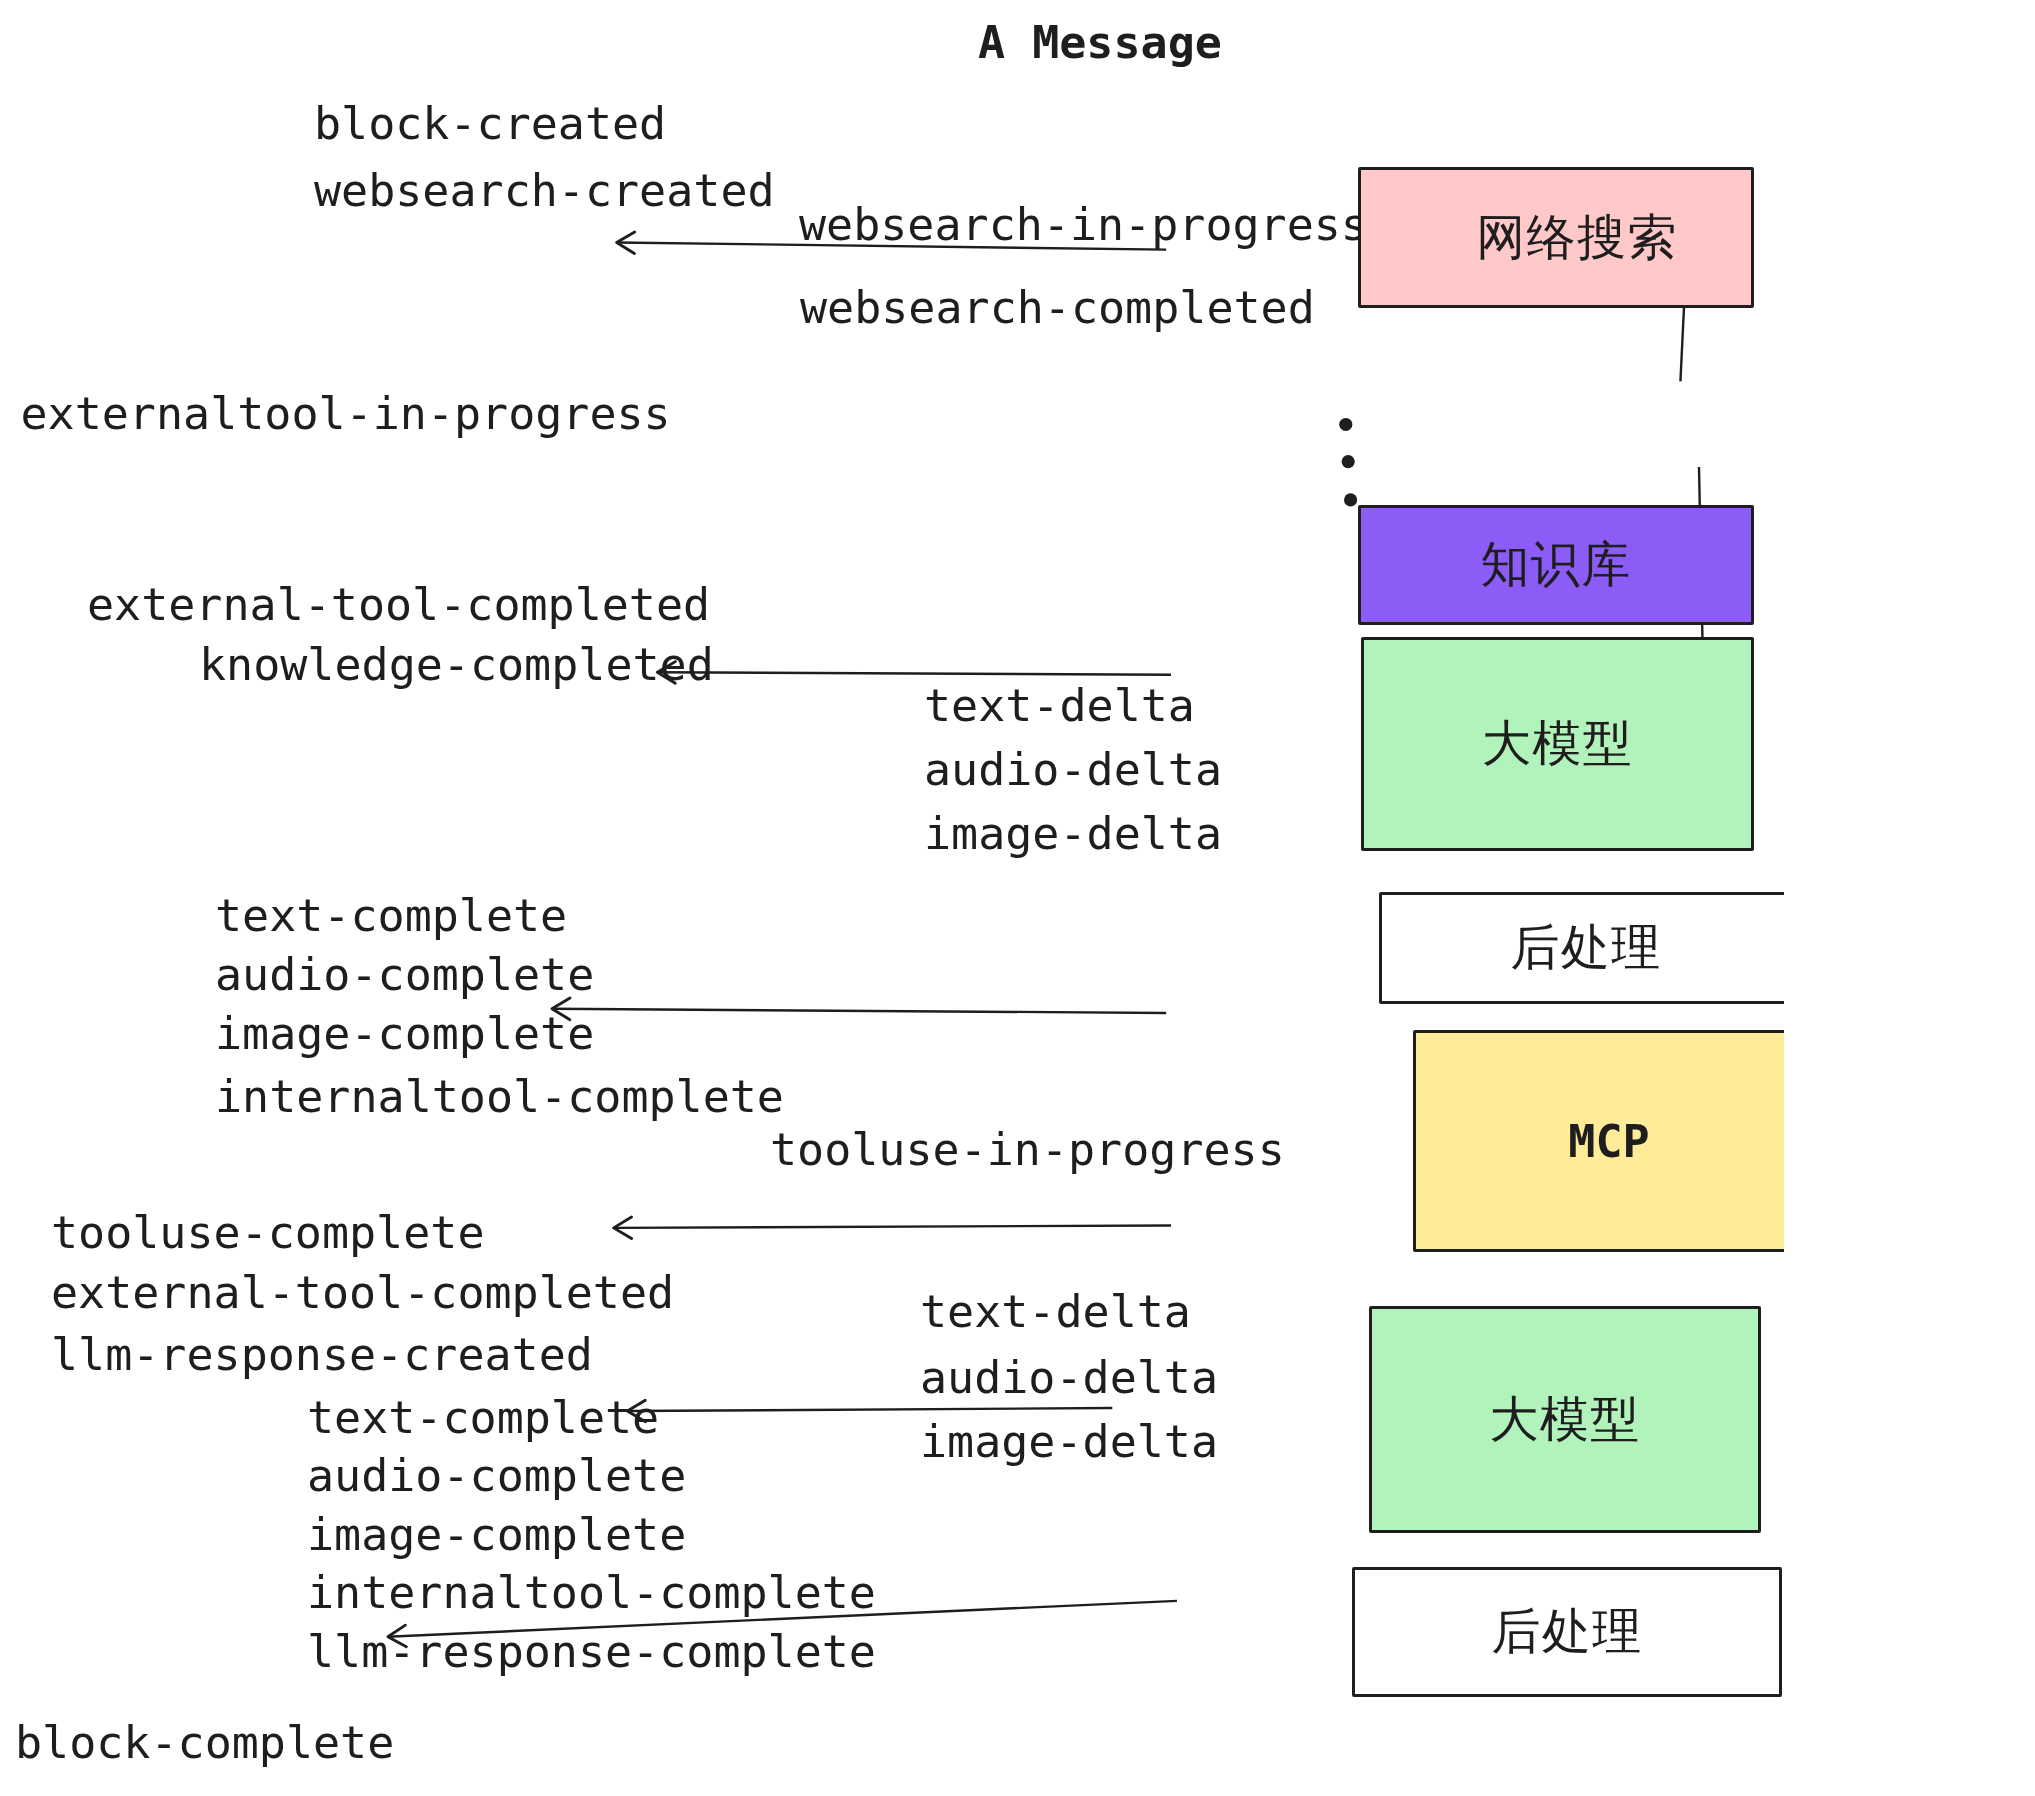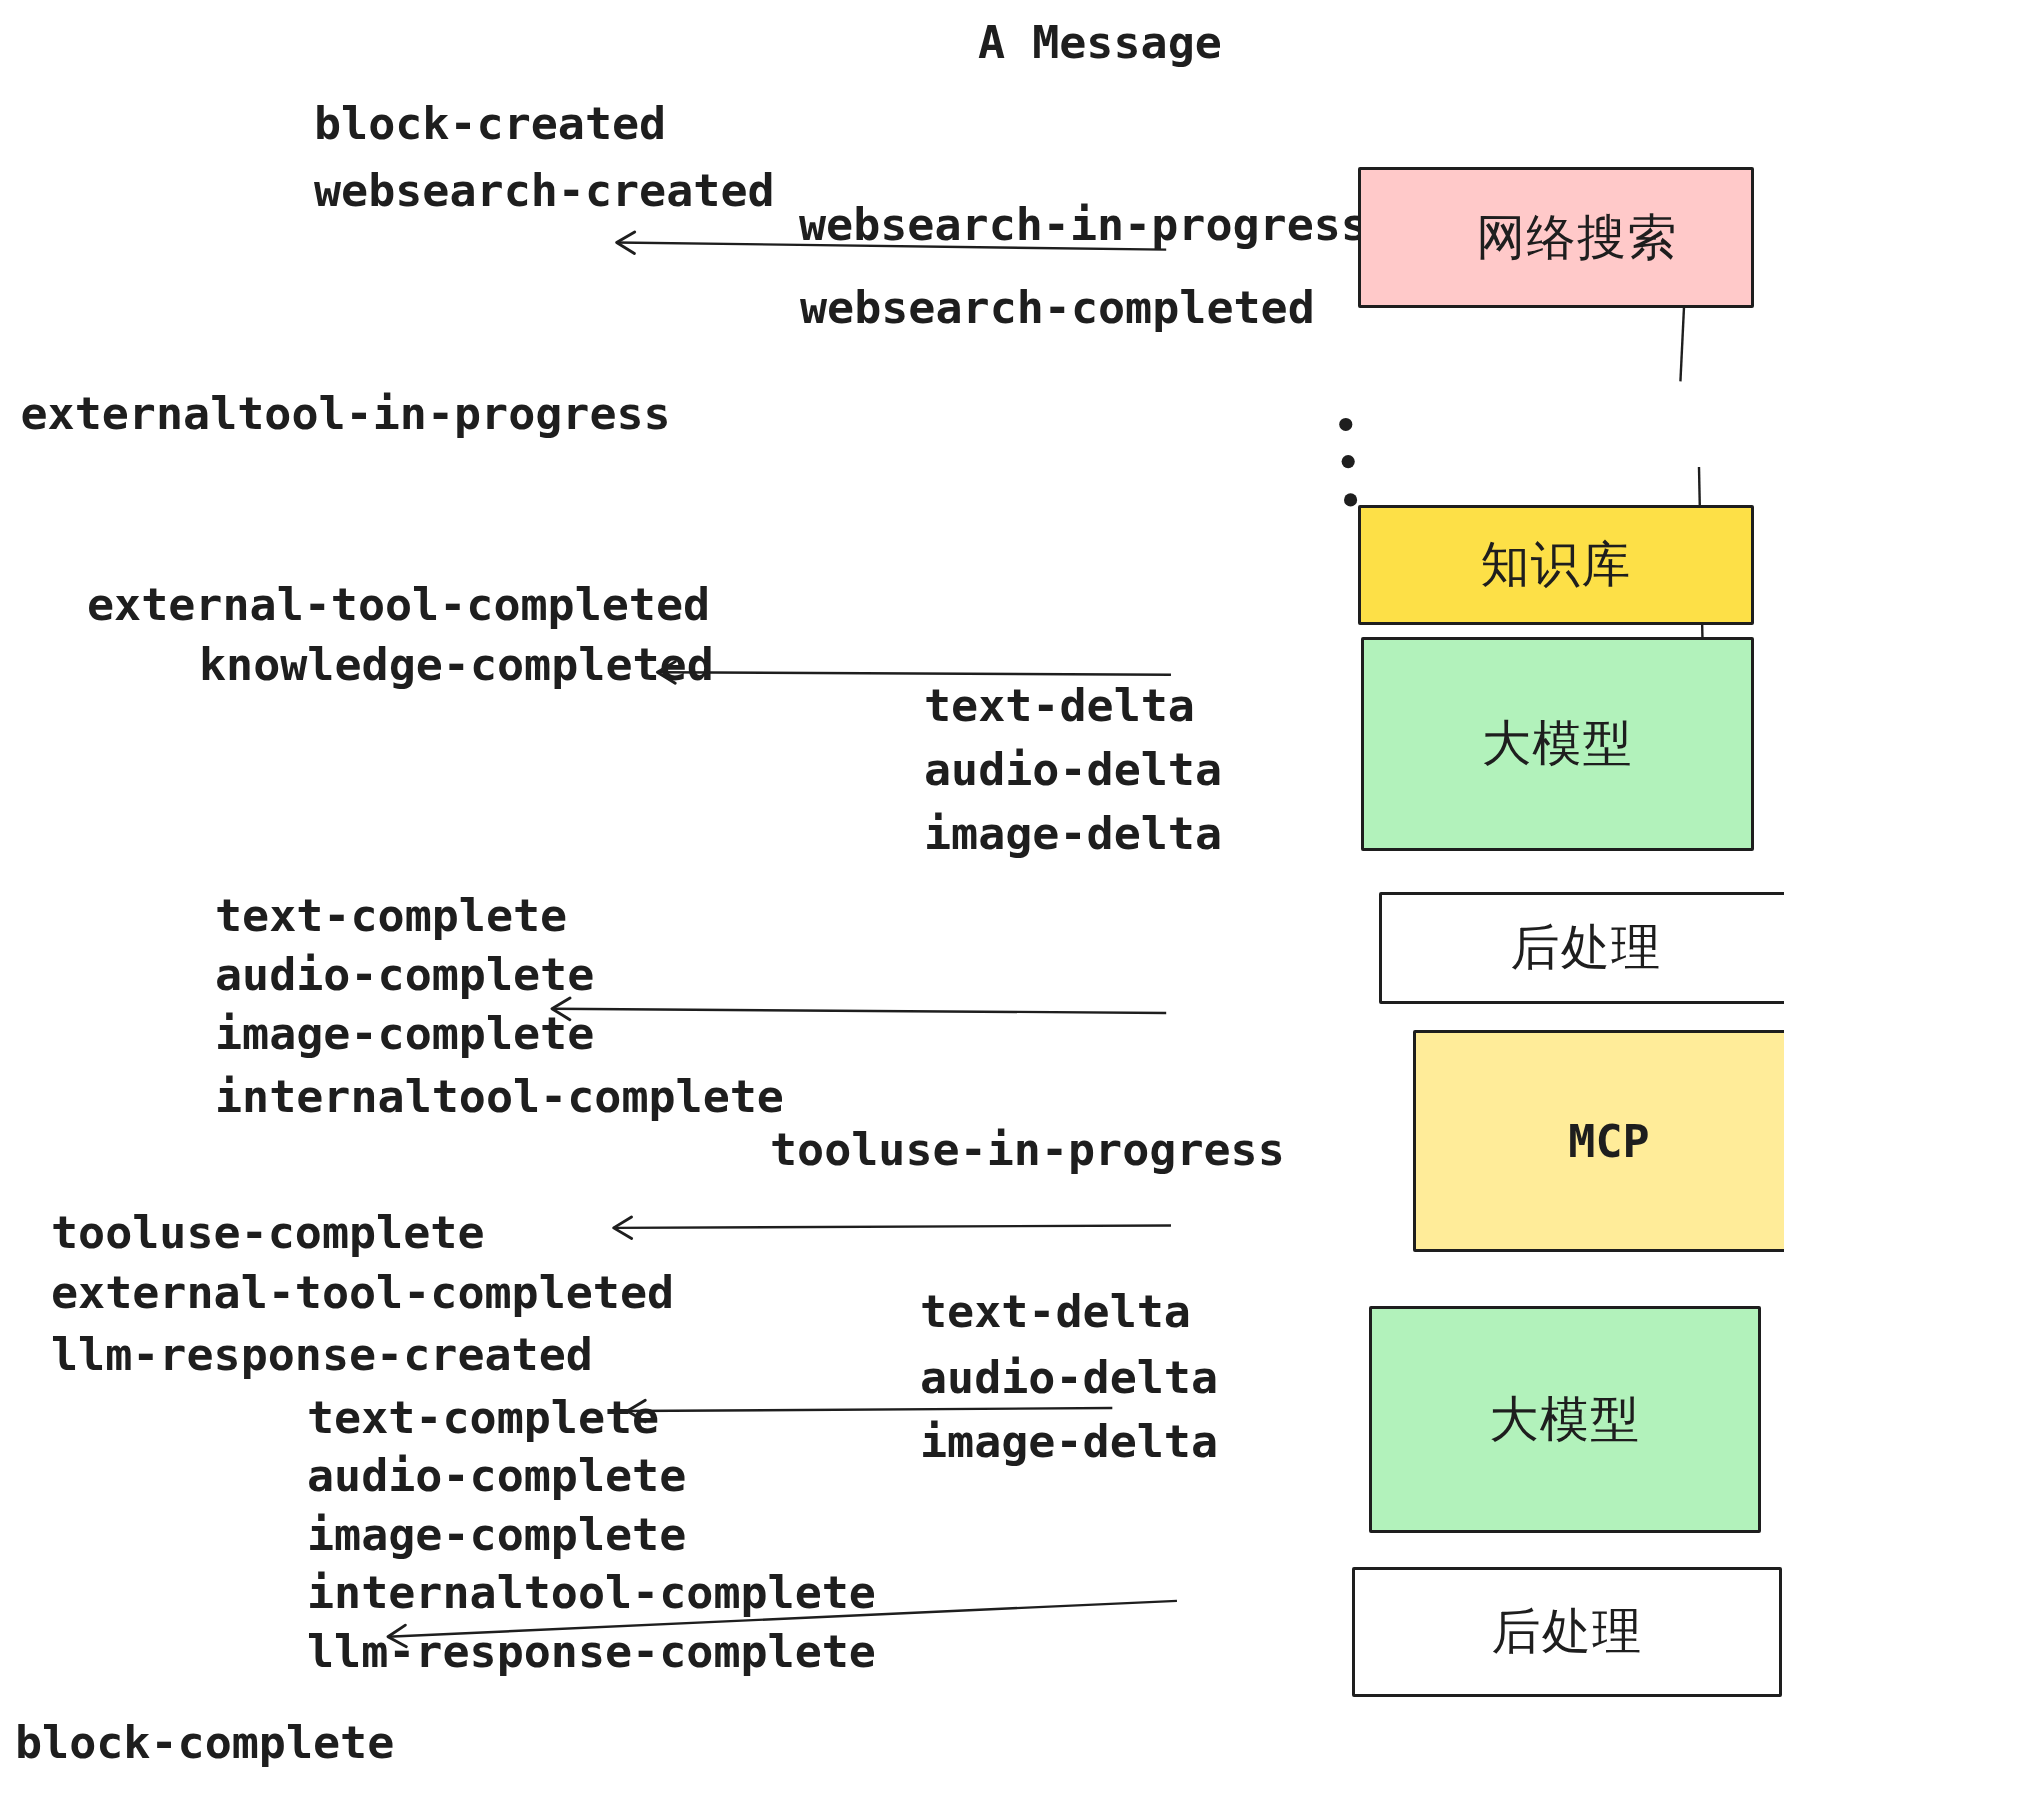--- a/index.html
+++ b/index.html
@@ -9,21 +9,21 @@
     background:#ffffff;
     font-family:"DejaVu Sans Mono", monospace;
     color:#1e1e1e;
     overflow:hidden;
   }
   #wires{position:absolute;left:0;top:0;width:100%;height:100%;}
   .ev{
     position:absolute;
     font-family:"DejaVu Sans Mono", monospace;
     font-size:45px;
-    font-weight:bold;
+    font-weight:normal;
     white-space:nowrap;
     line-height:1.0;
     color:#1e1e1e;
   }
   .title{
     position:absolute;
     left:978px;top:16.4px;
     font-size:45px;font-weight:bold;
     font-family:"DejaVu Sans Mono", monospace;
     white-space:nowrap;
@@ -113,21 +113,21 @@
   <span class="ev" style="left:307px;top:1629px">llm-response-complete</span>
   <span class="ev" style="left:15px;top:1720px">block-complete</span>
   <span class="ev" style="left:920px;top:1289px">text-delta</span>
   <span class="ev" style="left:920px;top:1355px">audio-delta</span>
   <span class="ev" style="left:920px;top:1419px">image-delta</span>
 
   <div class="box" style="left: 1358px; top: 167px; width: 396px; height: 141px; background: rgb(255, 201, 201); padding-left: 42px;">
     <span class="lbl">网络搜索</span>
   </div>
 
-  <div class="box" style="left: 1358px; top: 505px; width: 396px; height: 120px; background: #fde047;">
+  <div class="box" style="left: 1358px; top: 505px; width: 396px; height: 120px; background: #8b5cf6;">
     <span class="lbl">知识库</span>
   </div>
 
   <div class="box" style="left: 1361px; top: 637px; width: 393px; height: 214px; background: rgb(178, 242, 187);">
     <span class="lbl">大模型</span>
   </div>
 
   <div class="box" style="left: 1379px; top: 892px; width: 414px; height: 112px; background: rgb(255, 255, 255);">
     <span class="lbl">后处理</span>
   </div>

